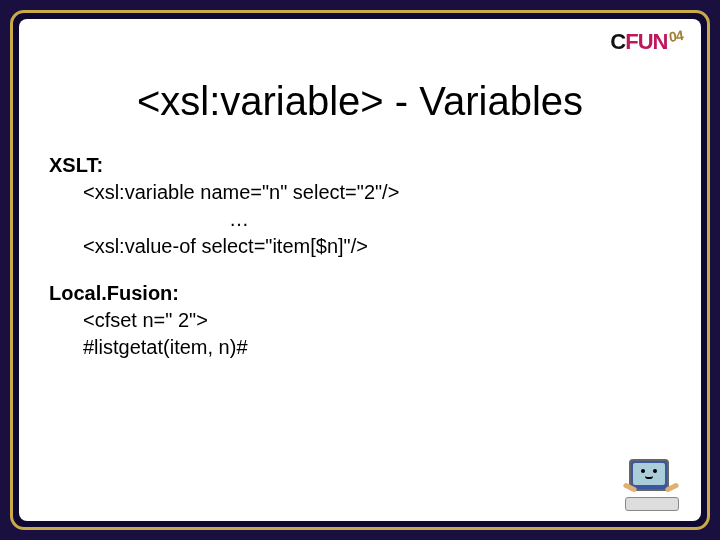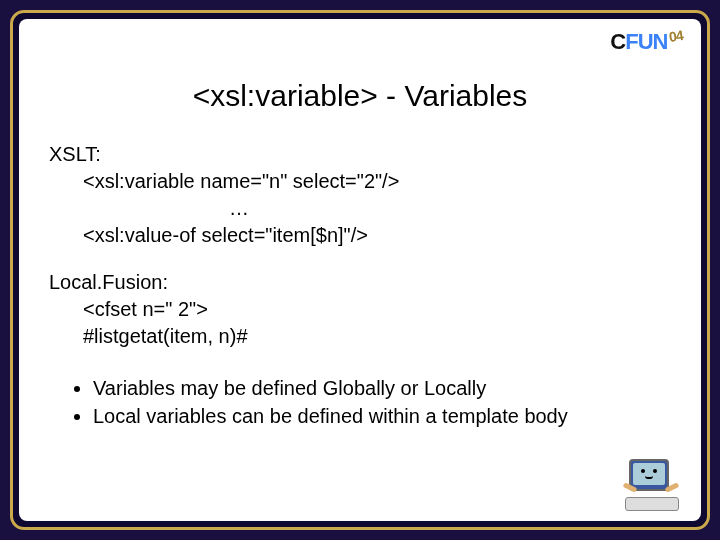--- a/index.html
+++ b/index.html
@@ -28,43 +28,43 @@
   .logo {
     position: absolute;
     top: 10px; right: 18px;
     display: flex; align-items: center;
     font-weight: 900;
     font-size: 22px;
     color: #1a1a1a;
     letter-spacing: -1px;
   }
   .logo .c { color: #111; }
-  .logo .fun { color: #3b82f6; }
+  .logo .fun { color: #be185d; }
   .logo .yr {
     font-size: 14px;
     color: #a08030;
     margin-left: 2px;
     transform: translateY(-6px) rotate(-8deg);
     display: inline-block;
     font-weight: 900;
   }
   .title {
     text-align: center;
-    font-size: 30px;
+    font-size: 40px;
     font-weight: 400;
     margin-top: 40px;
     margin-bottom: 28px;
     color: #000;
   }
   .body {
     font-size: 20px;
     line-height: 1.35;
     color: #000;
   }
-  .label { font-weight: 400; }
+  .label { font-weight: 700; }
   .indent { padding-left: 34px; }
   .ellipsis { padding-left: 180px; }
   .spacer { height: 20px; }
   ul.bullets { list-style: disc; padding-left: 44px; margin-top: 24px; }
   ul.bullets li { font-size: 20px; line-height: 1.4; }
   .mascot {
     position: absolute;
     right: 16px; bottom: 10px;
     width: 60px; height: 56px;
   }
@@ -119,24 +119,20 @@
         <div class="indent">&lt;xsl:variable name="n" select="2"/&gt;</div>
         <div class="ellipsis">…</div>
         <div class="indent">&lt;xsl:value-of select="item[$n]"/&gt;</div>
 
         <div class="spacer"></div>
 
         <div class="label">Local.Fusion:</div>
         <div class="indent">&lt;cfset n=" 2"&gt;</div>
         <div class="indent">#listgetat(item, n)#</div>
 
-        <ul class="bullets">
-          <li>Variables may be defined Globally or Locally</li>
-          <li>Local variables can be defined within a template body</li>
-        </ul>
       </div>
 
       <div class="mascot">
         <div class="monitor"></div>
         <div class="screen"></div>
         <div class="face">
             <div class="eye l"></div>
             <div class="eye r"></div>
             <div class="mouth"></div>
           </div>

